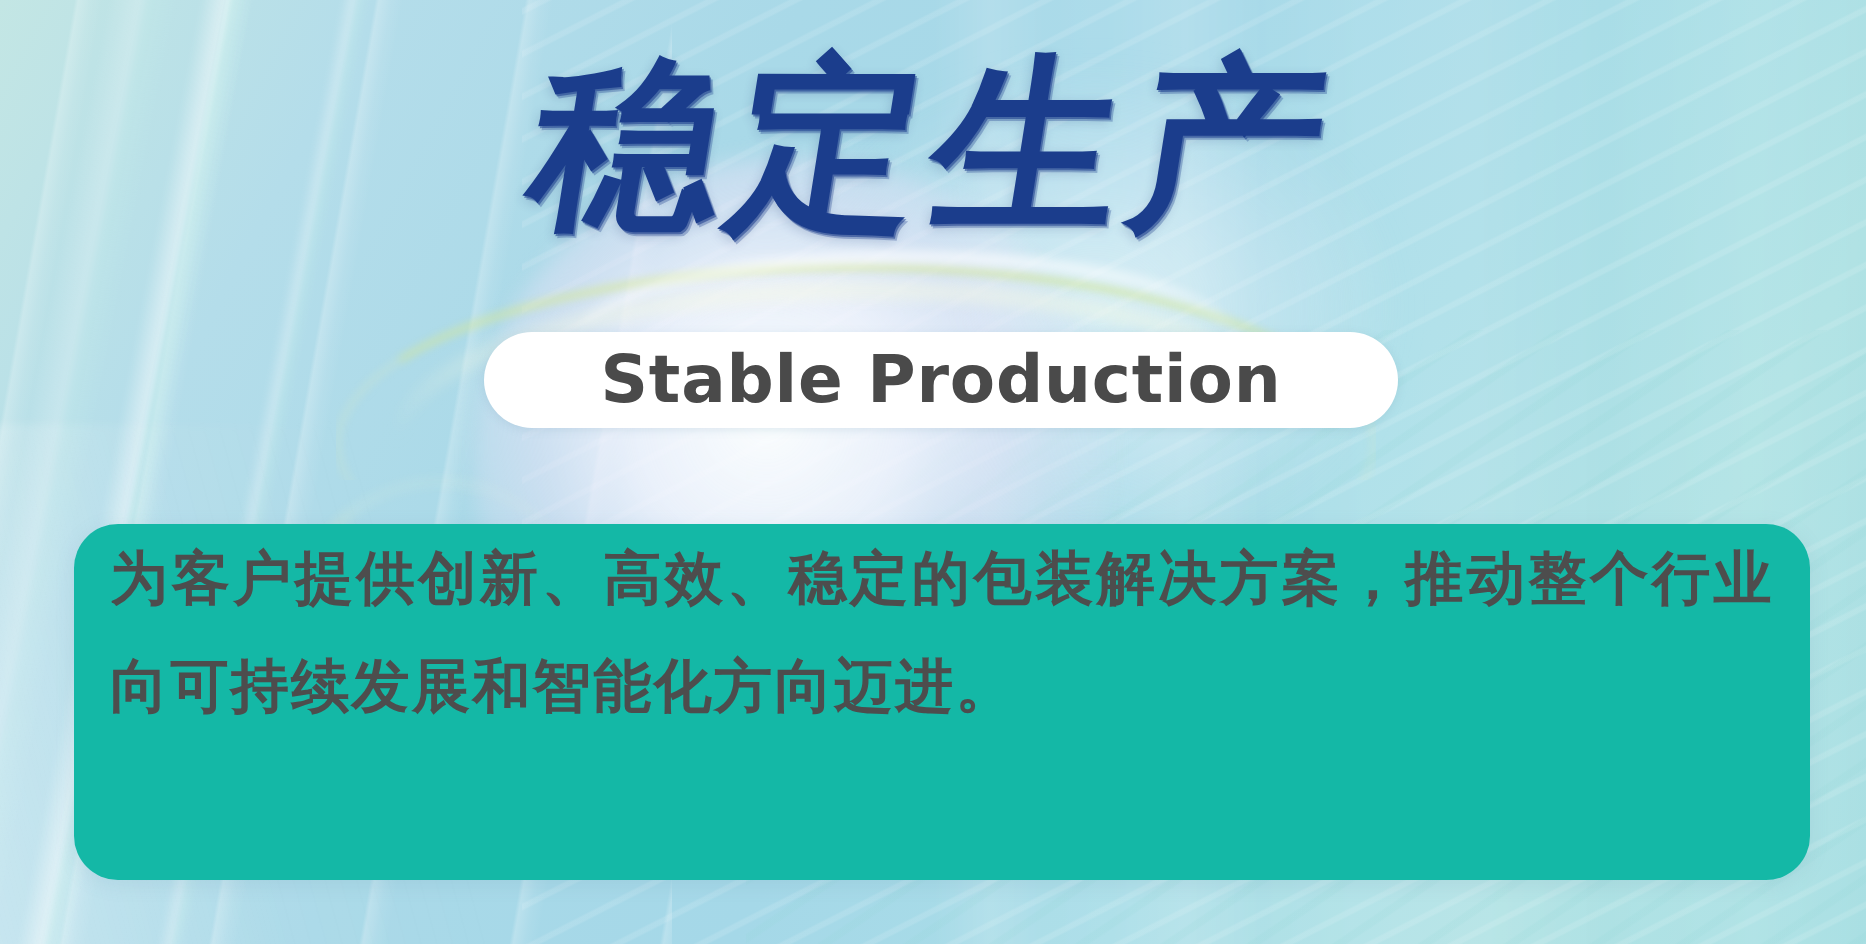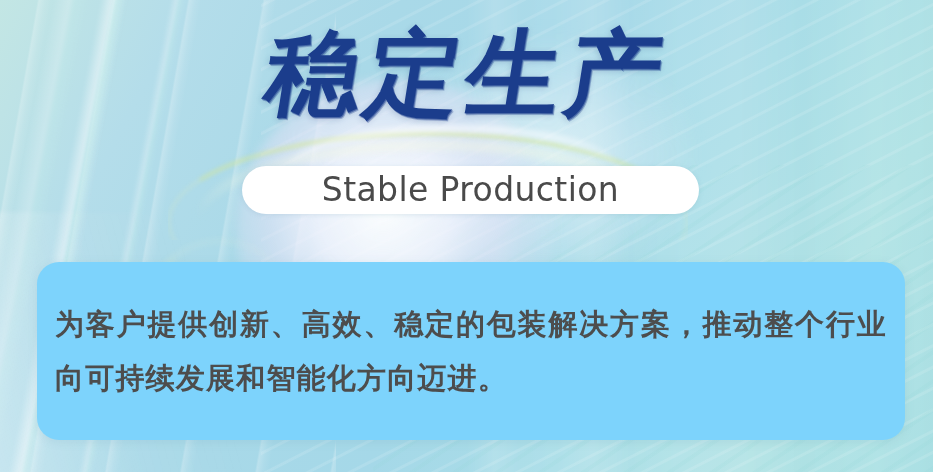--- a/index.html
+++ b/index.html
@@ -237,36 +237,36 @@
     box-shadow:0 1px 5px rgba(100,150,170,0.18);
     display:flex;
     align-items:center;
     justify-content:center;
     z-index:6;
   }
   .pill-text{
     font-family:"DejaVu Sans","Liberation Sans",sans-serif;
     font-size:33px;
     line-height:36px;
-    font-weight:400;
+    font-weight:700;
     color:#4a4a4a;
     letter-spacing:0.4px;
     white-space:nowrap;
   }
 
   
   .card{
     position:absolute;
     left:37px; top:262px;
     width:868px; height:178px;
-    background:#7dd3fc;
+    background:#14b8a6;
     border-radius:22px;
     box-shadow:0 2px 10px rgba(90,140,160,0.13);
     display:flex;
-    align-items:center;
+    align-items:flex-start;
     z-index:6;
     padding:0 16px;
   }
   .card-text{
     font-family:"DejaVu Sans","Liberation Sans",sans-serif;
     font-size:29px;
     line-height:54px;
     font-weight:700;
     color:#4d4d4d;
     letter-spacing:1.2px;

